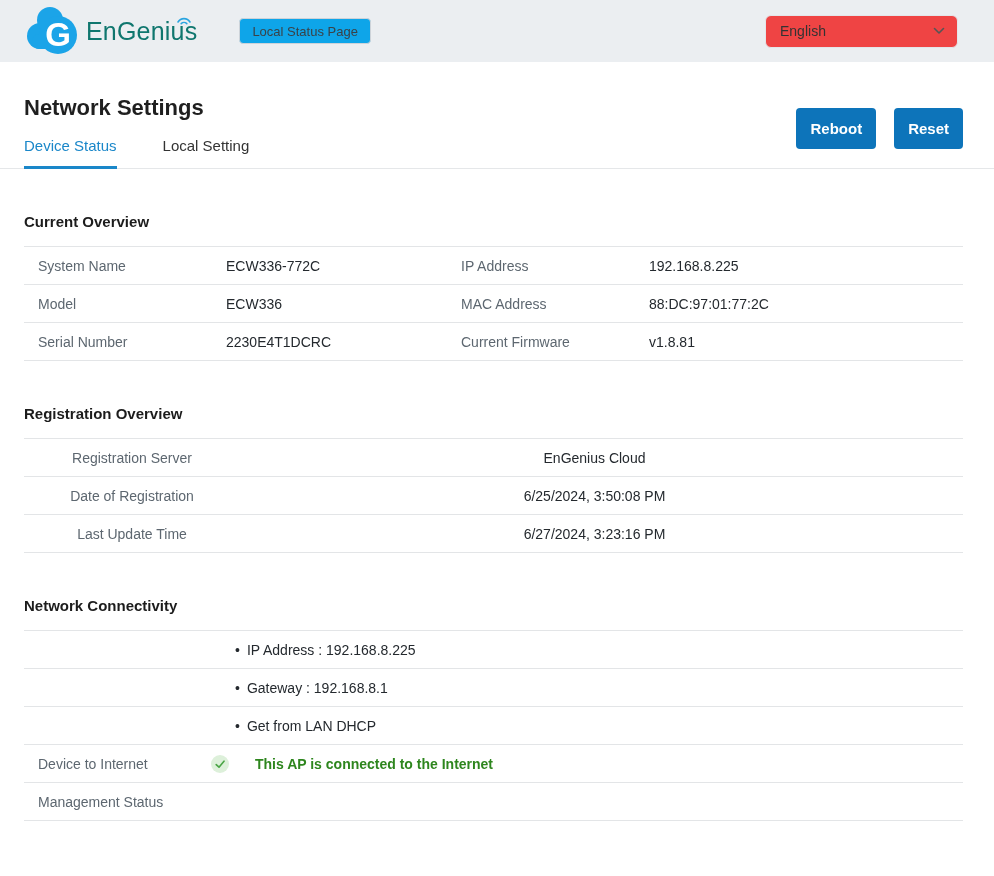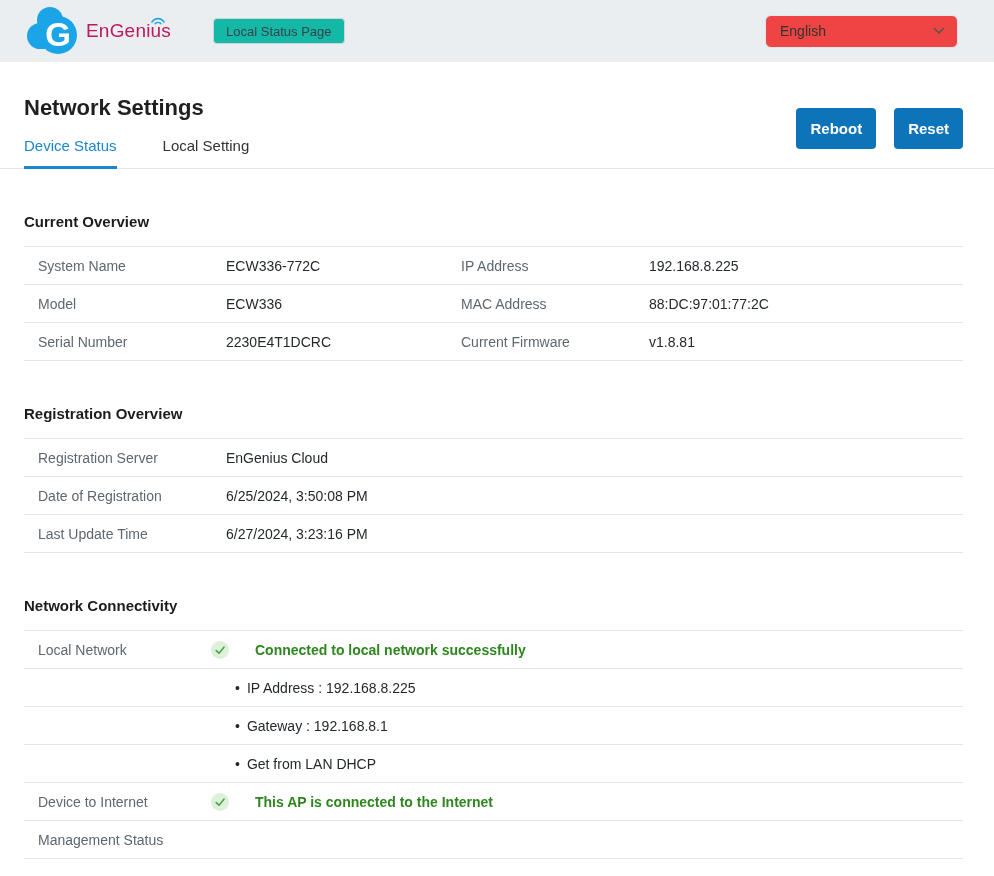--- a/index.html
+++ b/index.html
@@ -2,41 +2,41 @@
 <html><head>
 <meta charset="utf-8">
 <style>
   * { margin:0; padding:0; box-sizing:border-box; }
   html,body { width:994px; height:876px; background:#fff; font-family:"Liberation Sans", sans-serif; overflow:hidden; }
 
   
   .topbar { height:62px; background:#ebeef1; display:flex; align-items:center; padding:0 36px 0 24px; }
   .logo { display:flex; align-items:center; }
   .logo svg.cloud { display:block; }
-  .logo-text { position:relative; margin-left:6px; color:#be185d; font-size:19px; font-weight:500; letter-spacing:.2px; }
-  .status-btn { margin-left:24px; height:26px; padding:0 12px; background:#14b8a6; border:1px solid #cdd3d9; border-radius:4px; font-size:13px; color:#3a4248; display:flex; align-items:center; cursor:pointer; }
+  .logo-text { position:relative; margin-left:6px; color:#0f766e; font-size:25px; font-weight:500; letter-spacing:.2px; }
+  .status-btn { margin-left:24px; height:26px; padding:0 12px; background:#0ea5e9; border:1px solid #cdd3d9; border-radius:4px; font-size:13px; color:#3a4248; display:flex; align-items:center; cursor:pointer; }
   .lang-select { margin-left:auto; width:193px; height:33px; background:#ef4444; border:1px solid #e3e6ea; border-radius:6px; display:flex; align-items:center; padding:0 12px 0 14px; font-size:14px; color:#333; cursor:pointer; position:relative; }
   .lang-select .chev { margin-left:auto; display:block; }
 
   
   .page-head { position:relative; }
   .page-title { padding:33px 24px 0 24px; font-size:22px; font-weight:700; color:#1f1f1f; }
   .tabs { margin-top:16px; padding:0 24px; border-bottom:1px solid #e5e7e9; display:flex;gap:18px; }
   .tab { font-size:15px; color:#333; padding:0 0 12px 0; margin-right:28px; cursor:pointer; }
   .tab.active { color:#1a87c9; border-bottom:3px solid #1a87c9; margin-bottom:-1px; border-radius:1px 1px 0 0; }
   .head-buttons { position:absolute; top:46px; right:31px; display:flex; gap:18px; }
   .btn-primary { min-width:68px; height:41px; padding:0 14px; background:#0d74ba; color:#fff; border:none; border-radius:4px; font-size:15px; font-weight:700; font-family:"Liberation Sans", sans-serif; cursor:pointer; }
 
   
   .content { padding:0 31px 0 24px; }
   .section-title { margin:44px 0 16px 0; font-size:15px; font-weight:700; color:#1c1c1c; }
   .kv-table { border-top:1px solid #e3e5e7; }
   .kv-row { min-height:38px; border-bottom:1px solid #e3e5e7; display:grid; align-items:center; padding-left:14px; }
   .kv-row.cols4 { grid-template-columns:188px 235px 188px 1fr; }
-  .kv-row.cols2 { grid-template-columns:188px 1fr; }
+  .kv-row.cols2 { grid-template-columns:188px 1fr;text-align:center; }
   .kv-label { font-size:14px; color:#5d6770; }
   .kv-value { font-size:14px; color:#24292e; }
 
   .conn-row { min-height:38px; border-bottom:1px solid #e3e5e7; display:grid; grid-template-columns:173px 1fr; align-items:center; padding-left:14px; }
   .conn-status { display:flex; align-items:center; }
   .conn-status .txt { margin-left:26px; font-size:14px; font-weight:700; color:#2e861e; }
   .check-badge { width:18px; height:18px; display:block; }
 
   .bullet-row { min-height:38px; border-bottom:1px solid #e3e5e7; display:flex; align-items:center; padding-left:211px; }
   .bullet-dot { font-size:14px; color:#24292e; margin-right:7px; }
@@ -117,30 +117,20 @@
     </div>
     <div class="kv-row cols2">
       <div class="kv-label">Last Update Time</div>
       <div class="kv-value">6/27/2024, 3:23:16 PM</div>
     </div>
   </div>
 
   <div class="section-title">Network Connectivity</div>
   <div class="kv-table">
 
-    <div class="conn-row">
-      <div class="kv-label">Local Network</div>
-      <div class="conn-status">
-        <svg class="check-badge" width="18" height="18" viewBox="0 0 18 18">
-          <circle cx="9" cy="9" r="9" fill="#ddf0da"></circle>
-          <path d="M5.2,9.6 L8,12.2 L13,6.2" stroke="#4aa545" stroke-width="1.6" fill="none" stroke-linecap="round" stroke-linejoin="round"></path>
-        </svg>
-        <span class="txt">Connected to local network successfully</span>
-      </div>
-    </div>
 
     <div class="bullet-row">
       <span class="bullet-dot">•</span>
       <span class="bullet-text">IP Address : 192.168.8.225</span>
     </div>
     <div class="bullet-row">
       <span class="bullet-dot">•</span>
       <span class="bullet-text">Gateway : 192.168.8.1</span>
     </div>
     <div class="bullet-row">

